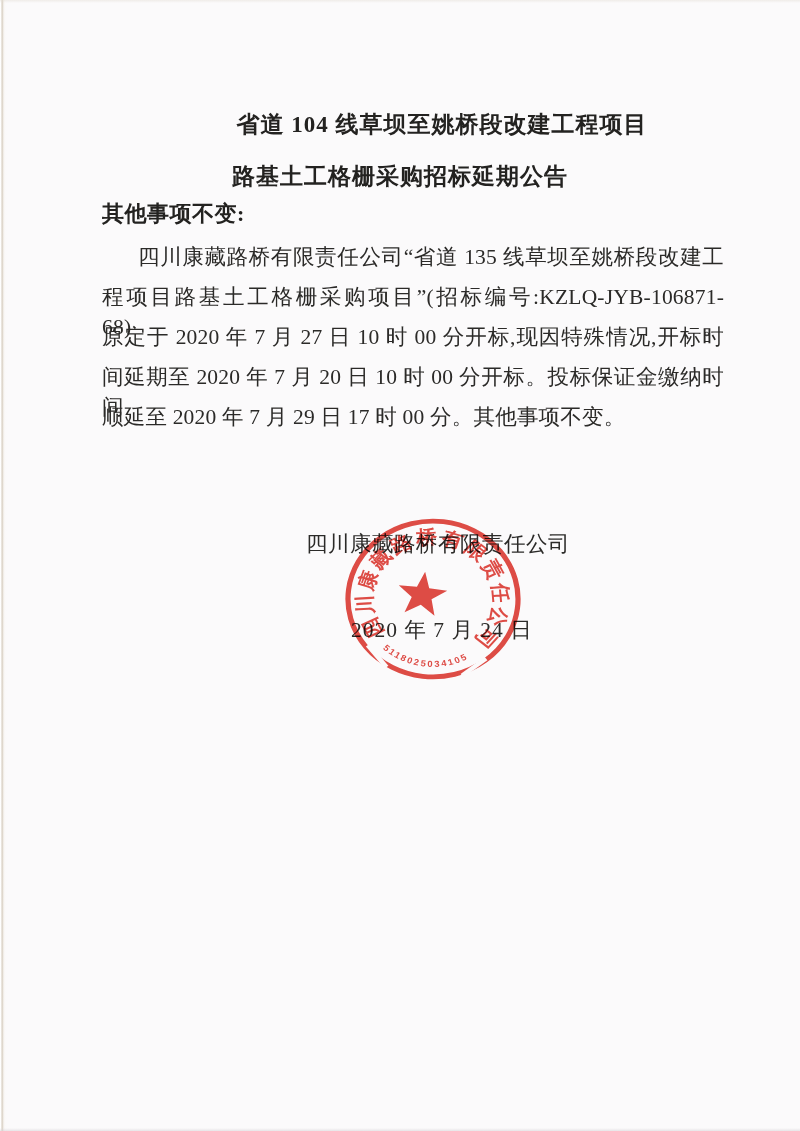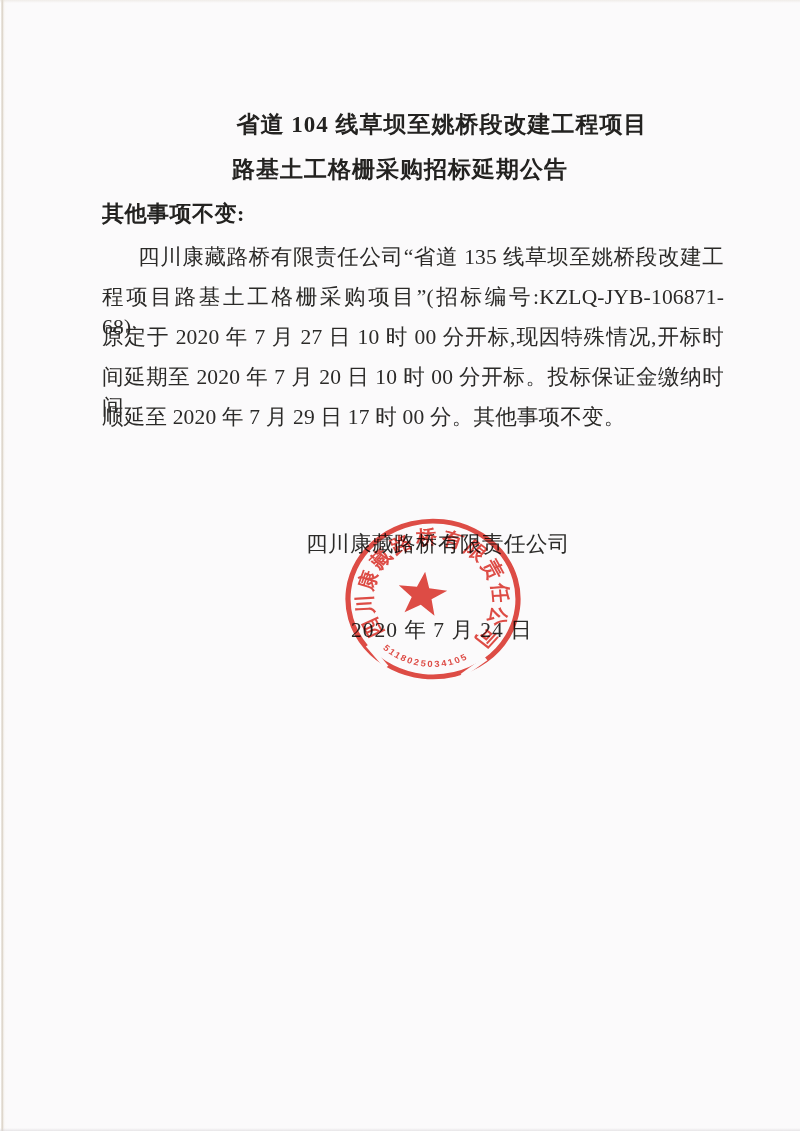--- a/index.html
+++ b/index.html
@@ -36,21 +36,21 @@
   .title {
     position: absolute; left: 0; width: 800px;
     text-align: center;
     font-size: 23px; font-weight: bold;
     letter-spacing: 1px;
     color: #232220;
     line-height: 30px;
     white-space: nowrap;
   }
   .title-1 { top: 110px; margin-left: 42px; }
-  .title-2 { top: 155px; }
+  .title-2 { top: 162px; }
   .salutation {
     position: absolute; left: 102px; top: 200px;
     font-size: 22px; font-weight: bold; color: #232220;
     line-height: 28px; letter-spacing: .5px;
     white-space: nowrap;
   }
   .body-line {
     position: absolute; left: 102px; width: 622px; height: 30px;
     font-size: 21.5px; line-height: 30px;
     text-align: justify; text-align-last: justify;

